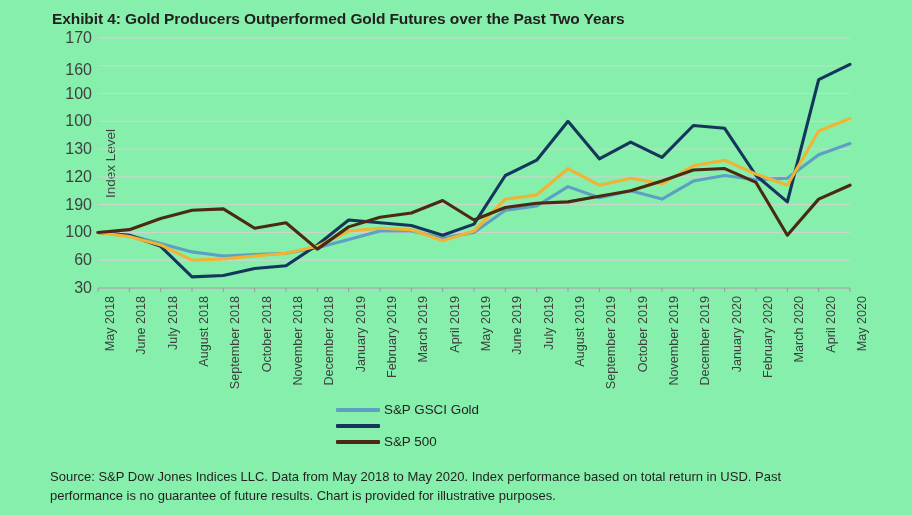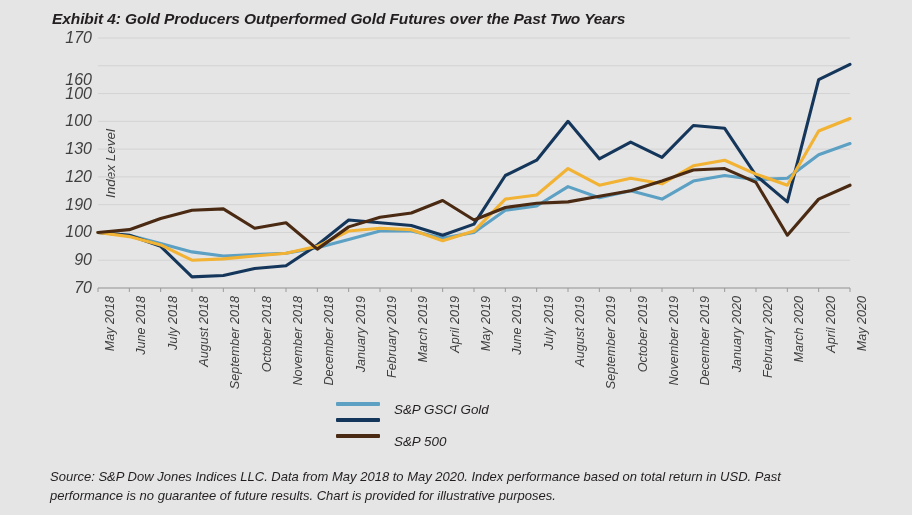--- a/index.html
+++ b/index.html
@@ -13,22 +13,21 @@
     font-family: "Liberation Sans", sans-serif;
     color: #231f20;
     position: relative;
     overflow: hidden;
   }
   #exhibit-root {
     position: absolute;
     left: 0; top: 0;
     width: 912px;
     height: 515px;
-    background: #e5e5e5;
-    font-style: italic;
+    background: #86efac;
   }
   #chart-title {
     position: absolute;
     left: 52px;
     top: 10px;
     font-size: 15.5px;
     font-weight: bold;
     letter-spacing: -0.1px;
     color: #231f20;
     white-space: nowrap;
@@ -97,24 +96,23 @@
   }
   
   #legend {
     position: absolute;
     left: 336px;
     top: 402px;
     width: 520px;
   }
   .legend-row {
     display: flex;
-    align-items: flex-start;
+    align-items: center;
     height: 15px;
     margin-bottom: 1px;
-    gap: 10px;
   }
   .legend-swatch {
     width: 44px;
     height: 4px;
     flex: 0 0 44px;
     margin-right: 4px;
     border-radius: 1px;
   }
   .legend-label {
     font-size: 13.4px;
@@ -136,29 +134,29 @@
 </head>
 <body>
 
 <div id="exhibit-root">
 
   <div id="chart-title">Exhibit 4: Gold Producers Outperformed Gold Futures over the Past Two Years</div>
 
   <div id="y-axis-labels">
     <div id="y-axis-title">Index Level</div>
   <div class="y-tick-label" style="top: -7px;">170</div>
-      <div class="y-tick-label" style="top: 35px;">160</div>
+      <div class="y-tick-label" style="top: 25px;">160</div>
       <div class="y-tick-label" style="top: 48.5556px;">100</div>
       <div class="y-tick-label" style="top: 76.3333px;">100</div>
       <div class="y-tick-label" style="top: 104.111px;">130</div>
       <div class="y-tick-label" style="top: 131.889px;">120</div>
       <div class="y-tick-label" style="top: 159.667px;">190</div>
       <div class="y-tick-label" style="top: 187.444px;">100</div>
-      <div class="y-tick-label" style="top: 215.222px;">90</div>
-      <div class="y-tick-label" style="top: 243px;">70</div>
+      <div class="y-tick-label" style="top: 215.222px;">60</div>
+      <div class="y-tick-label" style="top: 243px;">30</div>
     </div>
 
   <div id="plot-frame">
     <svg id="plot-svg" viewBox="0 0 752 250" preserveAspectRatio="none">
         <line x1="0" y1="0" x2="752" y2="0" stroke="#D3D3D3" stroke-width="1"></line>
         <line x1="0" y1="27.7777777777778" x2="752" y2="27.7777777777778" stroke="#D3D3D3" stroke-width="1"></line>
         <line x1="0" y1="55.55555555555554" x2="752" y2="55.55555555555554" stroke="#D3D3D3" stroke-width="1"></line>
         <line x1="0" y1="83.33333333333334" x2="752" y2="83.33333333333334" stroke="#D3D3D3" stroke-width="1"></line>
         <line x1="0" y1="111.11111111111111" x2="752" y2="111.11111111111111" stroke="#D3D3D3" stroke-width="1"></line>
         <line x1="0" y1="138.8888888888889" x2="752" y2="138.8888888888889" stroke="#D3D3D3" stroke-width="1"></line>

